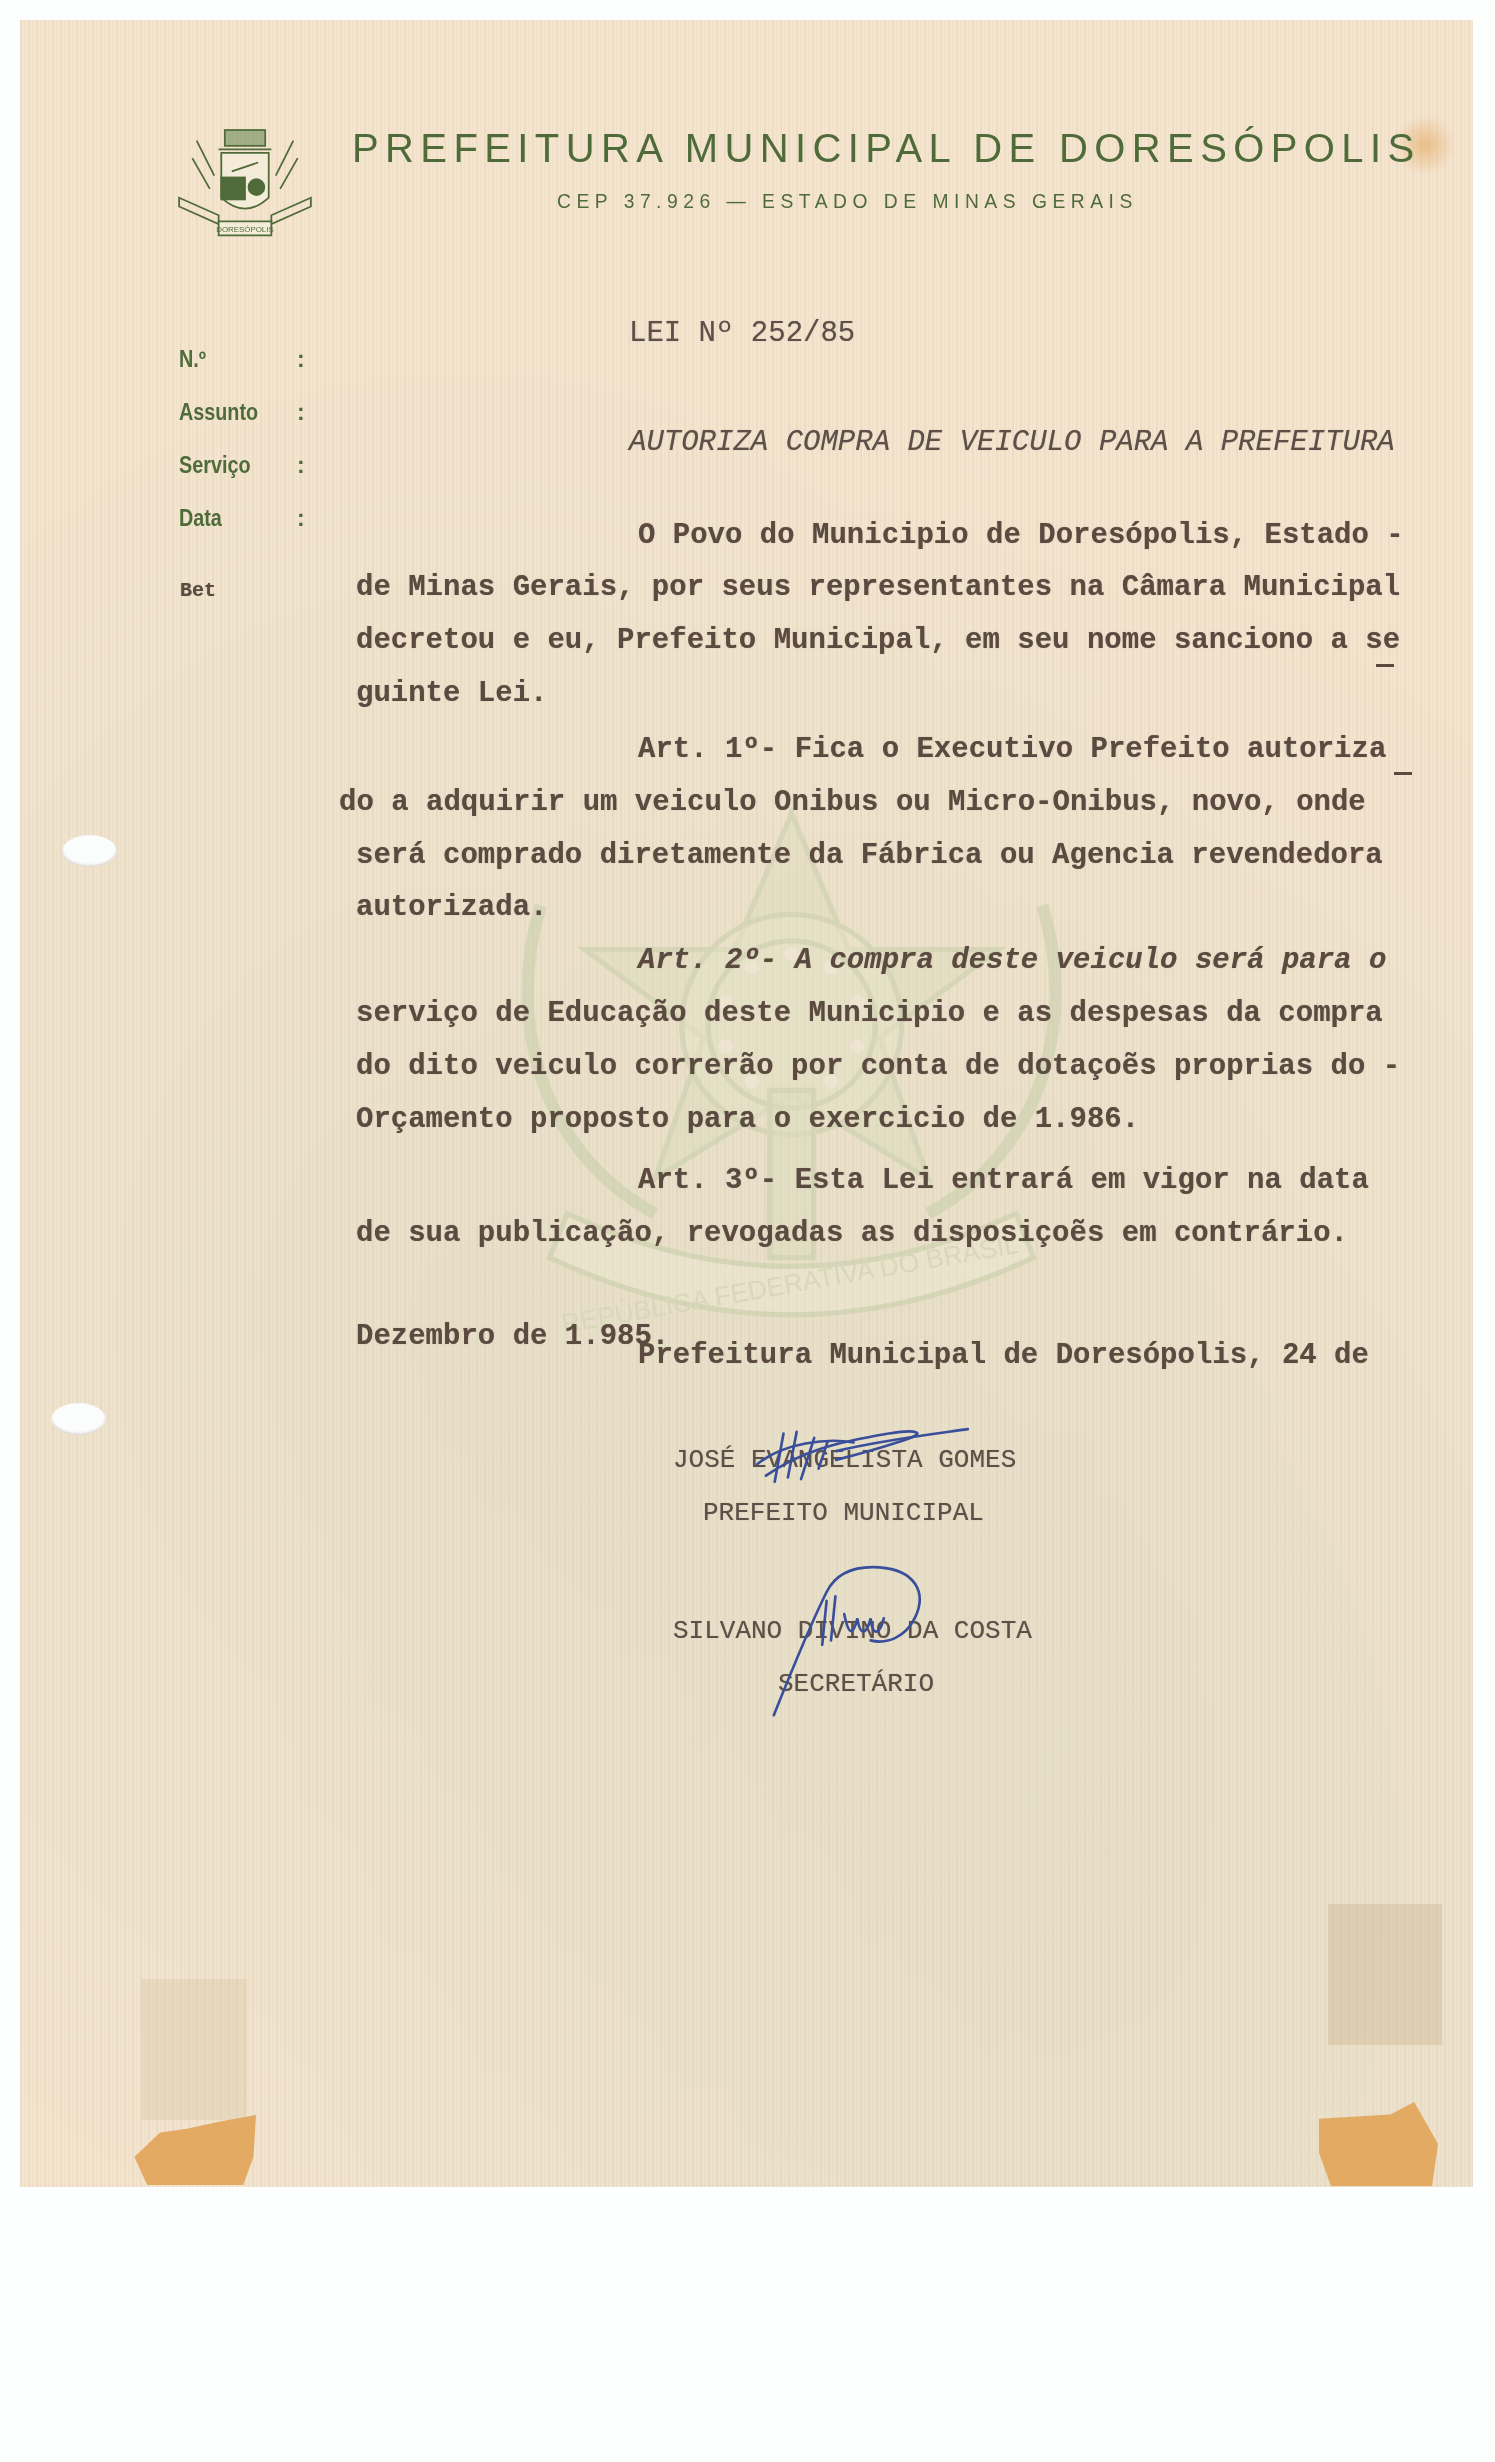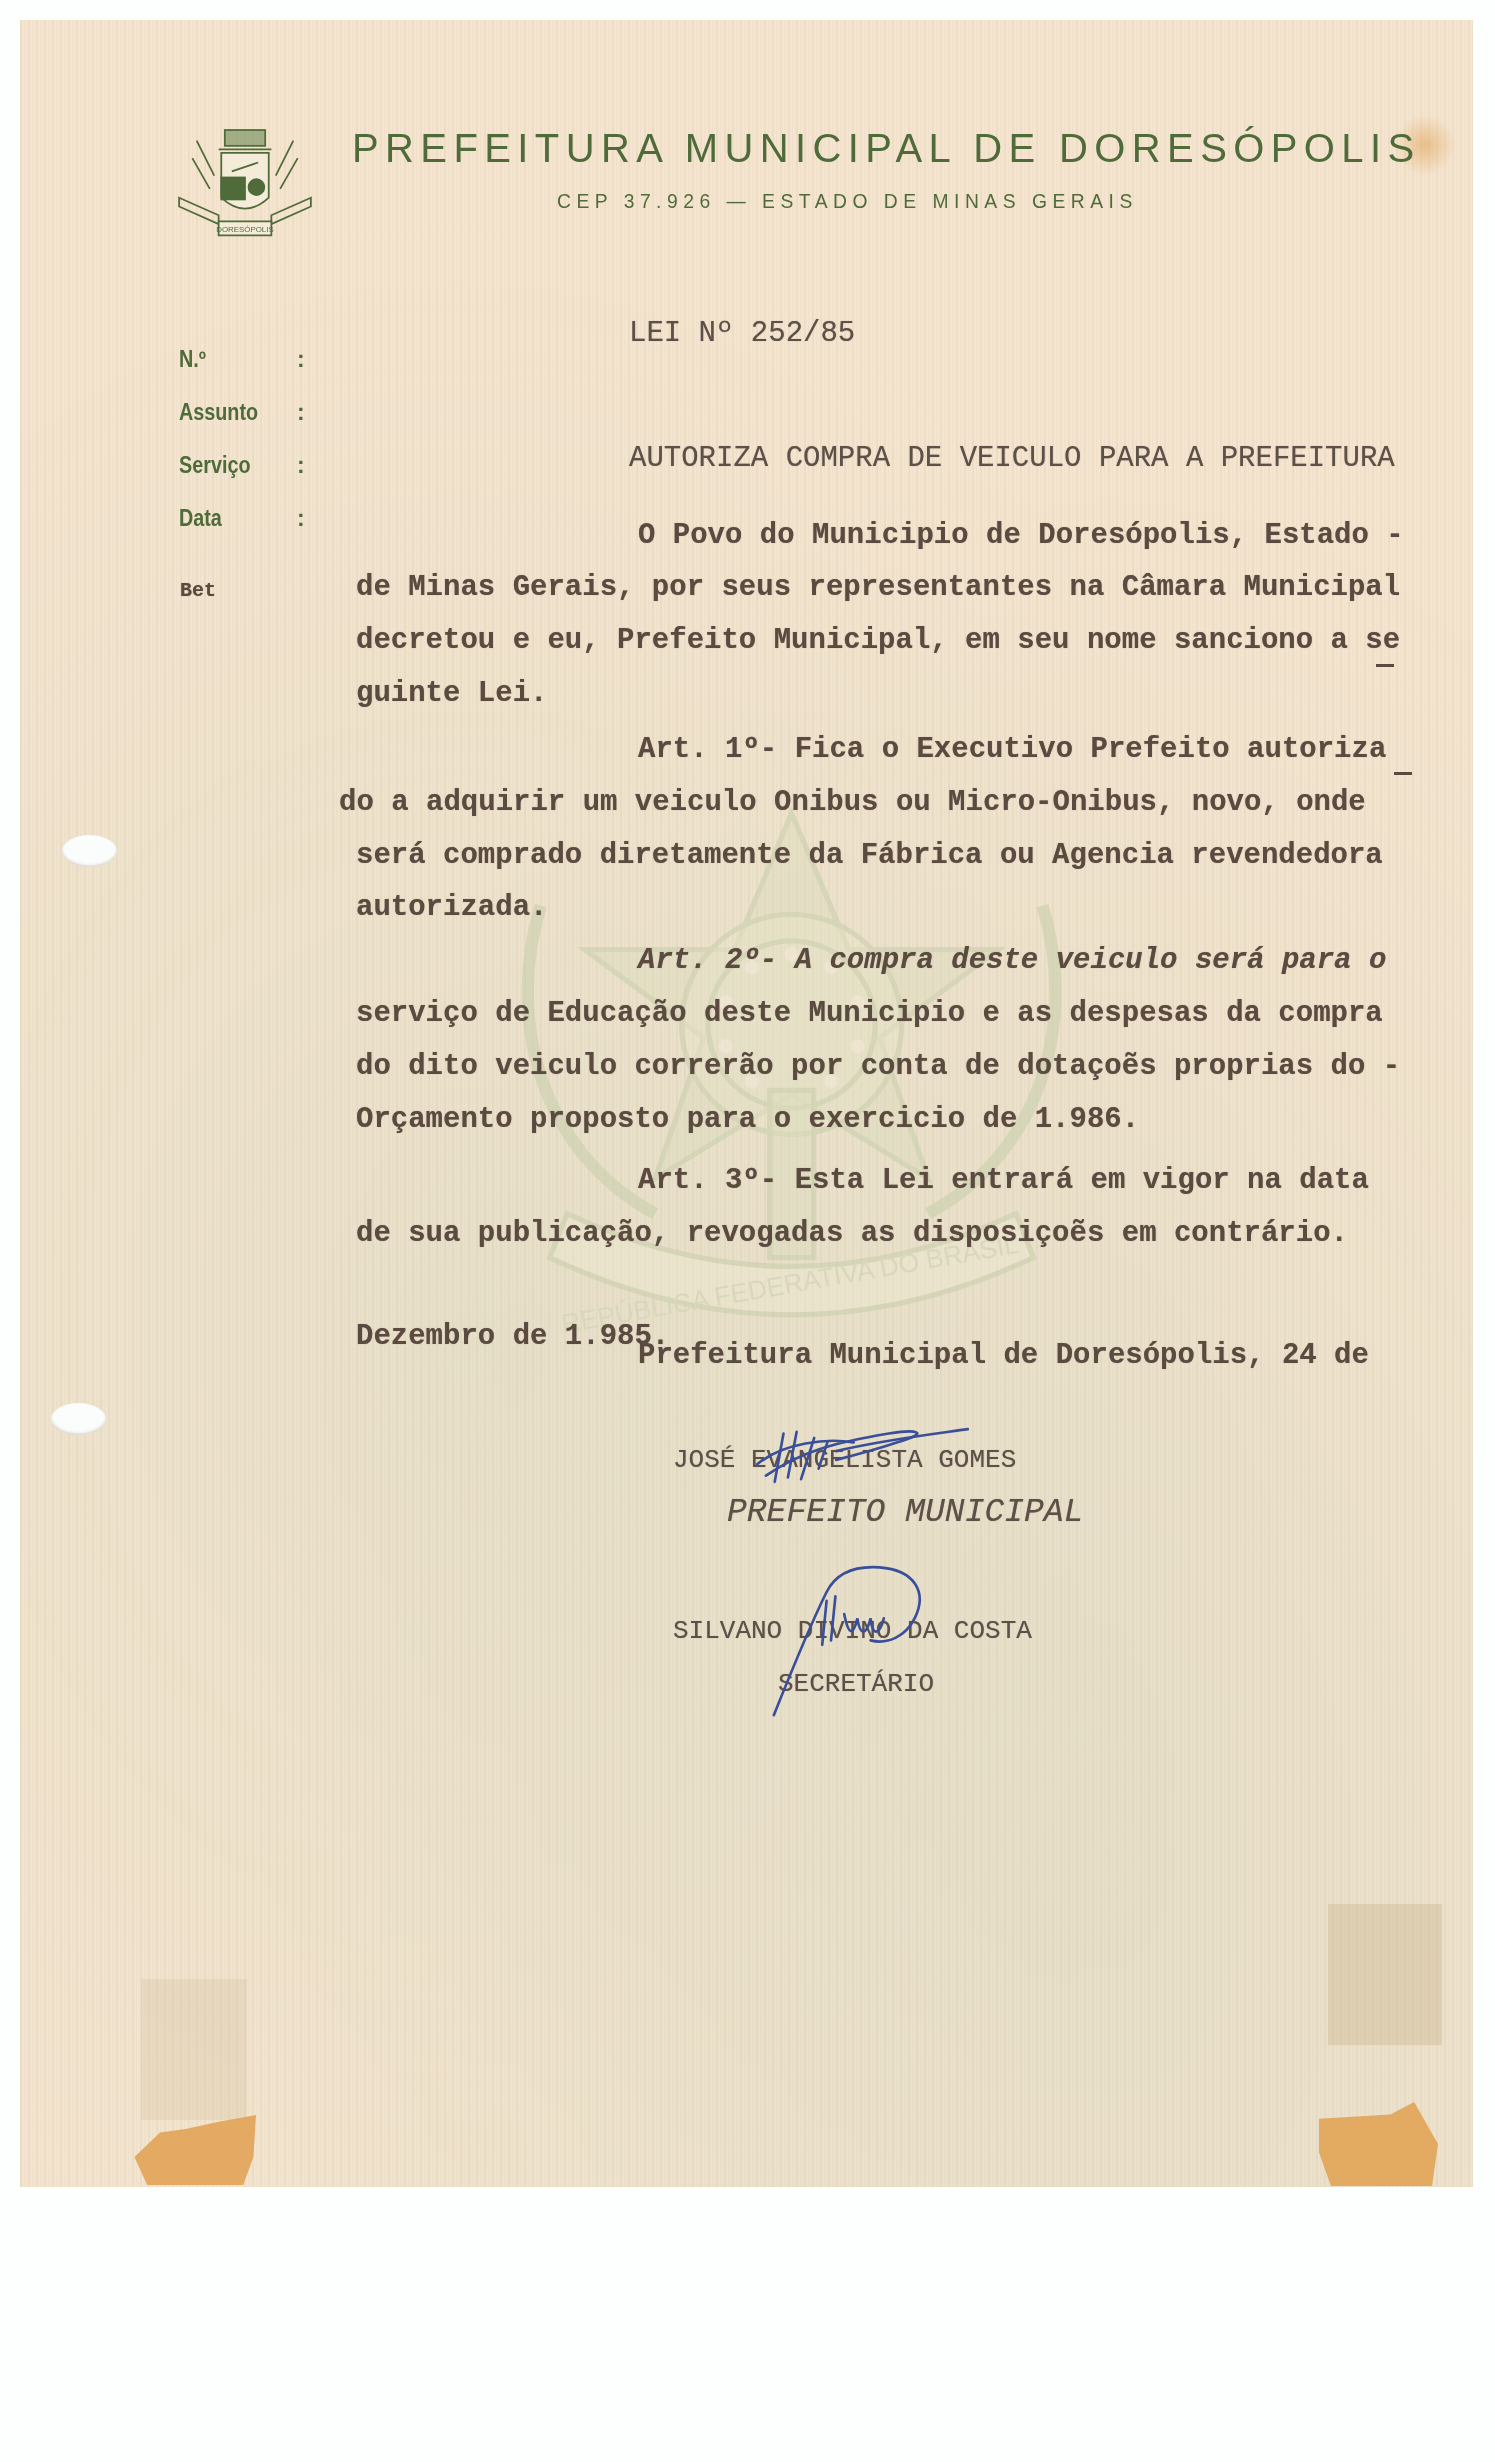--- a/index.html
+++ b/index.html
@@ -114,21 +114,21 @@
 <div class="abs margin-colon green" style="top:348px;">:</div>
 <div class="abs margin-label green" style="left:179px;top:401px;">Assunto</div>
 <div class="abs margin-colon green" style="top:401px;">:</div>
 <div class="abs margin-label green" style="left:179px;top:454px;">Serviço</div>
 <div class="abs margin-colon green" style="top:454px;">:</div>
 <div class="abs margin-label green" style="left:179px;top:507px;">Data</div>
 <div class="abs margin-colon green" style="top:507px;">:</div>
 <div class="abs typed" style="left:180px;top:576px;font-size:20px;">Bet</div>
 
 <div class="abs typed light" style="left:629px;top:319px;">LEI Nº 252/85</div>
-<div class="abs typed light" style="left:629px;top:444px;">AUTORIZA COMPRA DE VEICULO PARA A PREFEITURA</div>
+<div class="abs typed light" style="left:629px;top:428px;font-style:italic;">AUTORIZA COMPRA DE VEICULO PARA A PREFEITURA</div>
 
 <div class="abs typed" style="left:638px;top:521px;">O Povo do Municipio de Doresópolis, Estado -</div>
 <div class="abs typed" style="left:356px;top:573px;">de Minas Gerais, por seus representantes na Câmara Municipal</div>
 <div class="abs typed" style="left:356px;top:626px;">decretou e eu, Prefeito Municipal, em seu nome sanciono a se</div>
 <div class="under" style="left:1376px;top:664px;width:17.6px;"></div>
 <div class="abs typed" style="left:356px;top:679px;">guinte Lei.</div>
 
 <div class="abs typed" style="left:638px;top:735px;">Art. 1º- Fica o Executivo Prefeito autoriza</div>
 <div class="under" style="left:1394px;top:772px;width:17.6px;"></div>
 <div class="abs typed" style="left:339px;top:788px;">do a adquirir um veiculo Onibus ou Micro-Onibus, novo, onde</div>
@@ -139,21 +139,21 @@
 <div class="abs typed" style="left:356px;top:999px;">serviço de Educação deste Municipio e as despesas da compra</div>
 <div class="abs typed" style="left:356px;top:1052px;">do dito veiculo correrão por conta de dotaçoẽs proprias do -</div>
 <div class="abs typed" style="left:356px;top:1105px;">Orçamento proposto para o exercicio de 1.986.</div>
 
 <div class="abs typed" style="left:638px;top:1166px;">Art. 3º- Esta Lei entrará em vigor na data</div>
 <div class="abs typed" style="left:356px;top:1219px;">de sua publicação, revogadas as disposiçoẽs em contrário.</div>
 <div class="abs typed" style="left:638px;top:1341px;">Prefeitura Municipal de Doresópolis, 24 de</div>
 <div class="abs typed" style="left:356px;top:1322px;">Dezembro de 1.985.</div>
 
 <div class="abs typed light" style="left:673px;top:1445px;font-size:26px;">JOSÉ EVANGELISTA GOMES</div>
-<div class="abs typed light" style="left:727px;top:1498px;font-size:33px;font-style:italic;">PREFEITO MUNICIPAL</div>
+<div class="abs typed light" style="left:703px;top:1498px;font-size:26px;">PREFEITO MUNICIPAL</div>
 <svg class="sig" style="left:748px;top:1416px;" width="229" height="79" viewBox="0 0 260 90">
   <g fill="none" stroke="#3a4f9a" stroke-width="3" stroke-linecap="round">
     <path d="M10,55 C40,30 90,25 120,30 M20,68 C60,40 100,30 160,20 C190,15 210,18 170,30 C140,40 120,45 100,50"></path>
     <path d="M40,20 L30,75 M55,18 L45,70 M75,25 L60,72 M90,30 L80,60"></path>
     <path d="M100,40 C150,28 200,22 250,15"></path>
   </g>
 </svg>
 
 <div class="abs typed light" style="left:673px;top:1616px;font-size:26px;">SILVANO DIVINO DA COSTA</div>
 <div class="abs typed light" style="left:778px;top:1669px;font-size:26px;">SECRETÁRIO</div>

